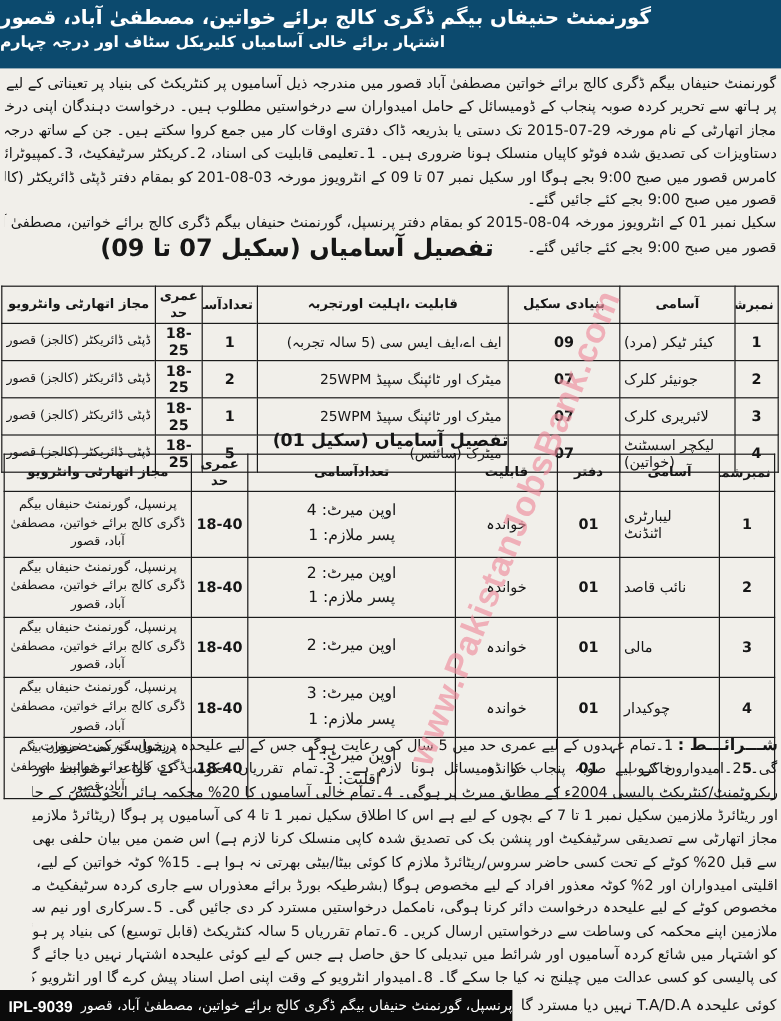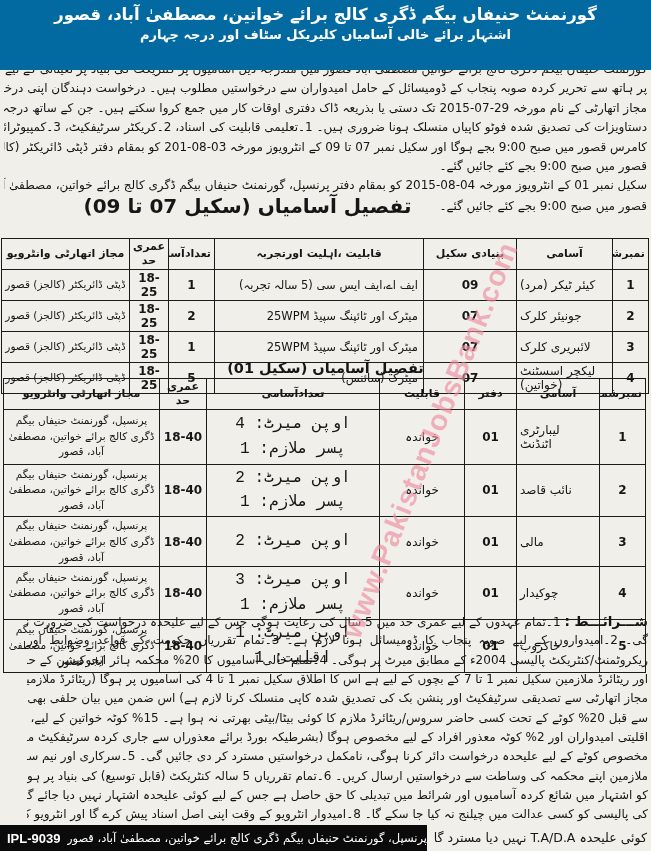--- a/index.html
+++ b/index.html
@@ -3,21 +3,21 @@
 <meta charset="utf-8">
 <style>
   * { box-sizing: border-box; margin: 0; padding: 0; }
   html,body { background:#888; }
   .page {
     position: relative; width: 651px; height: 851px;
     margin: 0 auto; background: #f1efea; color:#161616;
     font-family: "DejaVu Sans", sans-serif; overflow: hidden; direction: rtl;
   }
   
-  .hdr { position:absolute; top:0; left:0; right:0; height:70px; background:#0369a1; color:#fff; text-align:center; z-index:2; }
+  .hdr { position:absolute; top:0; left:0; right:0; height:57px; background:#0c4a6e; color:#fff; text-align:left; z-index:2; }
   .hdr .l1 { padding-top:5px; font-size:16.5px; font-weight:bold; letter-spacing:.3px; }
   .hdr .l2 { margin-top:3px; font-size:13px; font-weight:bold; }
   
   .intro { position:absolute; top:60px; right:4px; left:4px; height:178px; overflow:hidden; }
   .iline { height:19.4px; line-height:19.4px; font-size:12px; white-space:nowrap;
            text-align:justify; text-align-last:justify; overflow:hidden; }
   .iline.short { text-align-last:right; }
   .line9 { display:flex; align-items:center; gap:28px; height:21px; }
   .line9 .tail { font-size:12px; white-space:nowrap; }
   .line9 .tbl-title { font-size:20px; font-weight:bold; white-space:nowrap; }
@@ -25,21 +25,21 @@
   table { position:absolute; border-collapse:collapse; table-layout:fixed; direction:rtl; background:transparent; }
   #table1 { top:238px; right:2px; width:647px; height:120px; }
   #table2 { top:378px; right:5px; width:642px; height:230px; }
   td, th { border:1.5px solid #1b1b1b; padding:1px 3px; text-align:center; vertical-align:middle;
            font-size:12px; white-space:pre-line; overflow:hidden; }
   th { font-weight:bold; font-size:11px; line-height:1.25; }
   td:nth-child(2) { text-align:left; padding-right:5px; }
   #table1 td:nth-child(4) { text-align:right; padding-right:5px; font-size:11.5px; }
   td:nth-child(7) { font-size:10.5px; line-height:1.5; }
   td:nth-child(1), td:nth-child(3), td:nth-child(6), #table1 td:nth-child(5) { font-weight:bold; }
-  #table2 td:nth-child(5) { font-size:16px; line-height:1.55;font-family:Liberation Mono, monospace; }
+  #table2 td:nth-child(5) { font-size:13px; line-height:1.55; }
   #table1 thead tr { height:24px; }
   #table1 tbody tr { height:24px; }
   #table1 tbody tr:nth-child(4) { height:30px; }
   #table2 thead tr { height:24px; }
   #table2 tbody tr:nth-child(1) { height:55px; }
   #table2 tbody tr:nth-child(2) { height:36px; }
   #table2 tbody tr:nth-child(3) { height:38px; }
   #table2 tbody tr:nth-child(4) { height:40px; }
   #table2 tbody tr:nth-child(5) { height:37px; }
   .t2-title { position:absolute; top:358px; left:0; right:0; height:20px; text-align:center;

